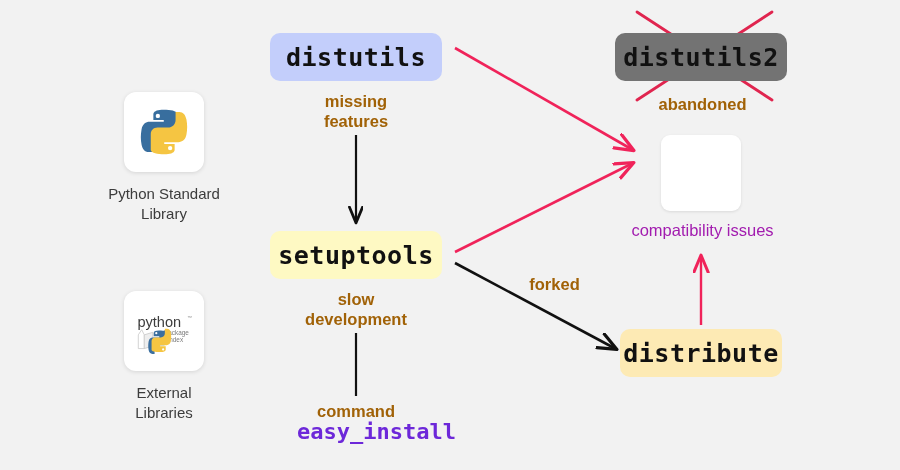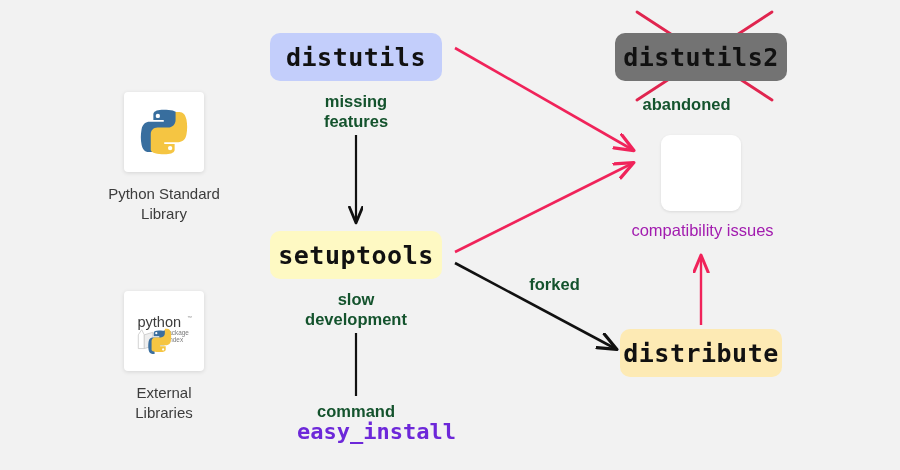--- a/index.html
+++ b/index.html
@@ -59,21 +59,21 @@
     display: flex;
     flex-direction: column;
     align-items: center;
   }
   .icon-group-python { left: 89px; top: 92px; }
   .icon-group-pypi   { left: 89px; top: 291px; }
   .icon-tile {
     width: 80px;
     height: 80px;
     background: #ffffff;
-    border-radius: 4px;
+    border-radius: 12px;
     box-shadow: 0 1px 4px rgba(0,0,0,0.12);
     display: flex;
     align-items: center;
     justify-content: center;
   }
   .icon-caption {
     margin-top: 12px;
     text-align: center;
     font-size: 15px;
     line-height: 1.32;
@@ -81,27 +81,27 @@
     white-space: pre-line;
   }
 
   
   .edge-label {
     position: absolute;
     text-align: center;
     font-size: 16.5px;
     font-weight: bold;
     line-height: 1.22;
-    color: #14532d;
+    color: #a16207;
     white-space: pre-line;
   }
   .lbl-missing   { left: 276px; top: 91px;  width: 160px; }
   .lbl-slow      { left: 276px; top: 289px; width: 160px; }
   .lbl-forked    { left: 487px; top: 274px; width: 135px; }
-  .lbl-abandoned { left: 604px; top: 94px;  width: 165px; }
+  .lbl-abandoned { left: 620px; top: 94px;  width: 165px; }
   .lbl-compat {
     left: 600px; top: 220px; width: 205px;
     color: #a21caf;
     font-weight: normal;
   }
   .lbl-command {
     left: 276px; top: 401px; width: 160px;
     font-weight: bold;
   }
   .lbl-easyinstall {

